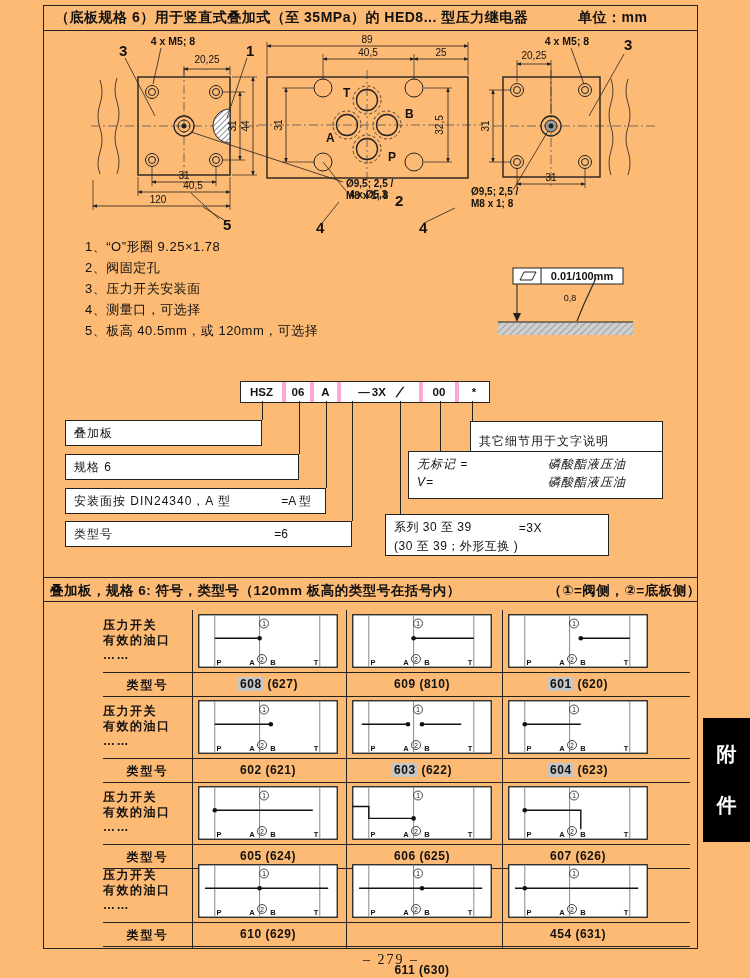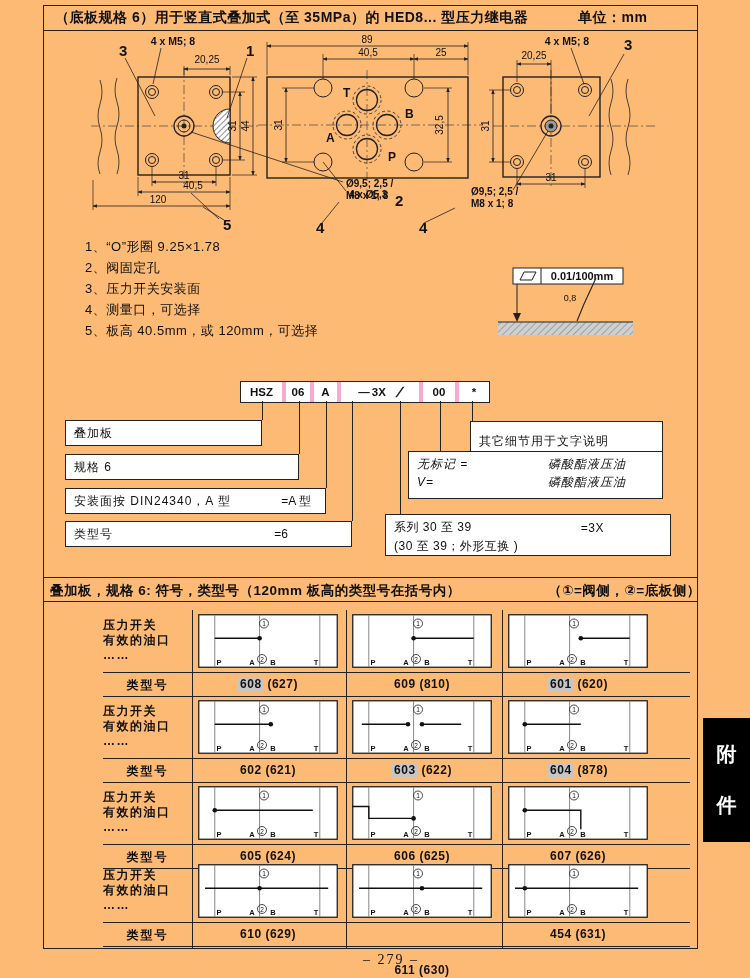--- a/index.html
+++ b/index.html
@@ -270,21 +270,21 @@
   <div class="fluidbox" style="left:408px;top:451px;width:255px;height:48px;font-style:italic;">
     <div class="fluidrow">
       <span>无标记 =</span>
       <span class="val">磷酸酯液压油</span>
     </div>
     <div class="fluidrow">
       <span>V=</span>
       <span class="val">磷酸酯液压油</span>
     </div>
   </div>
-  <div class="fluidbox" style="left:385px;top:514px;width:286px;height:42px;">
+  <div class="fluidbox" style="left:385px;top:514px;width:224px;height:42px;">
     <div class="serrow1">
       <span>系列 30 至 39</span>
       <span class="val">=3X</span>
     </div>
     <div class="serrow2">
       <span>(30 至 39；外形互换 )</span>
     </div>
   </div>
 
   <div class="hline" style="left:43px;top:577px;width:654px;"></div>
@@ -404,21 +404,21 @@
         <text x="66" y="12.3" font-size="6.5" text-anchor="middle" fill="#111">1</text>
         <circle cx="64" cy="45" r="4.5" fill="none" stroke="#333" stroke-width="0.9"></circle>
         <text x="64" y="47.8" font-size="6.5" text-anchor="middle" fill="#111">2</text>
         <text x="21" y="50.5" font-size="7.5" font-weight="bold" text-anchor="middle" fill="#111">P</text>
         <text x="54" y="50.5" font-size="7.5" font-weight="bold" text-anchor="middle" fill="#111">A</text>
         <text x="75" y="50.5" font-size="7.5" font-weight="bold" text-anchor="middle" fill="#111">B</text>
         <text x="118" y="50.5" font-size="7.5" font-weight="bold" text-anchor="middle" fill="#111">T</text>
         <polyline points="16.8,24.3 72.8,24.3" fill="none" stroke="#111" stroke-width="1.4"></polyline>
         <circle cx="16.8" cy="24.3" r="2.3" fill="#111"></circle>
       </svg>
-      <div class="typeval" style="position:absolute;left:508px;top:162px;width:140px;"><span class="hl" style="background: rgb(198, 198, 198);">604</span><span> (878)</span></div>
+      <div class="typeval" style="position:absolute;left:508px;top:162px;width:140px;"><span class="hl" style="background: rgb(198, 198, 198);">604</span><span> (623)</span></div>
       <div class="rowlabel" style="position:absolute;left:103px;top:189px;">压力开关</div>
       <div class="rowlabel" style="position:absolute;left:103px;top:204px;">有效的油口</div>
       <div class="rowlabel" style="position:absolute;left:103px;top:219px;">……</div>
       <div class="hline" style="position:absolute;left:103px;top:243px;width:587px;"></div>
       <div class="hline" style="position:absolute;left:103px;top:267px;width:587px;"></div>
       <div class="typelabel" style="position:absolute;left:103px;top:248px;width:89px;">类型号</div>
       <svg width="140" height="54" viewBox="0 0 140 54" style="position:absolute;left:198px;top:185px;">
         <rect x="0.75" y="0.75" width="138.5" height="52.5" fill="#fff" stroke="#222222" stroke-width="1.3"></rect>
         <line x1="16.8" y1="1" x2="16.8" y2="53" stroke="#888" stroke-width="1"></line>
         <line x1="61.6" y1="1" x2="61.6" y2="53" stroke="#888" stroke-width="1"></line>

